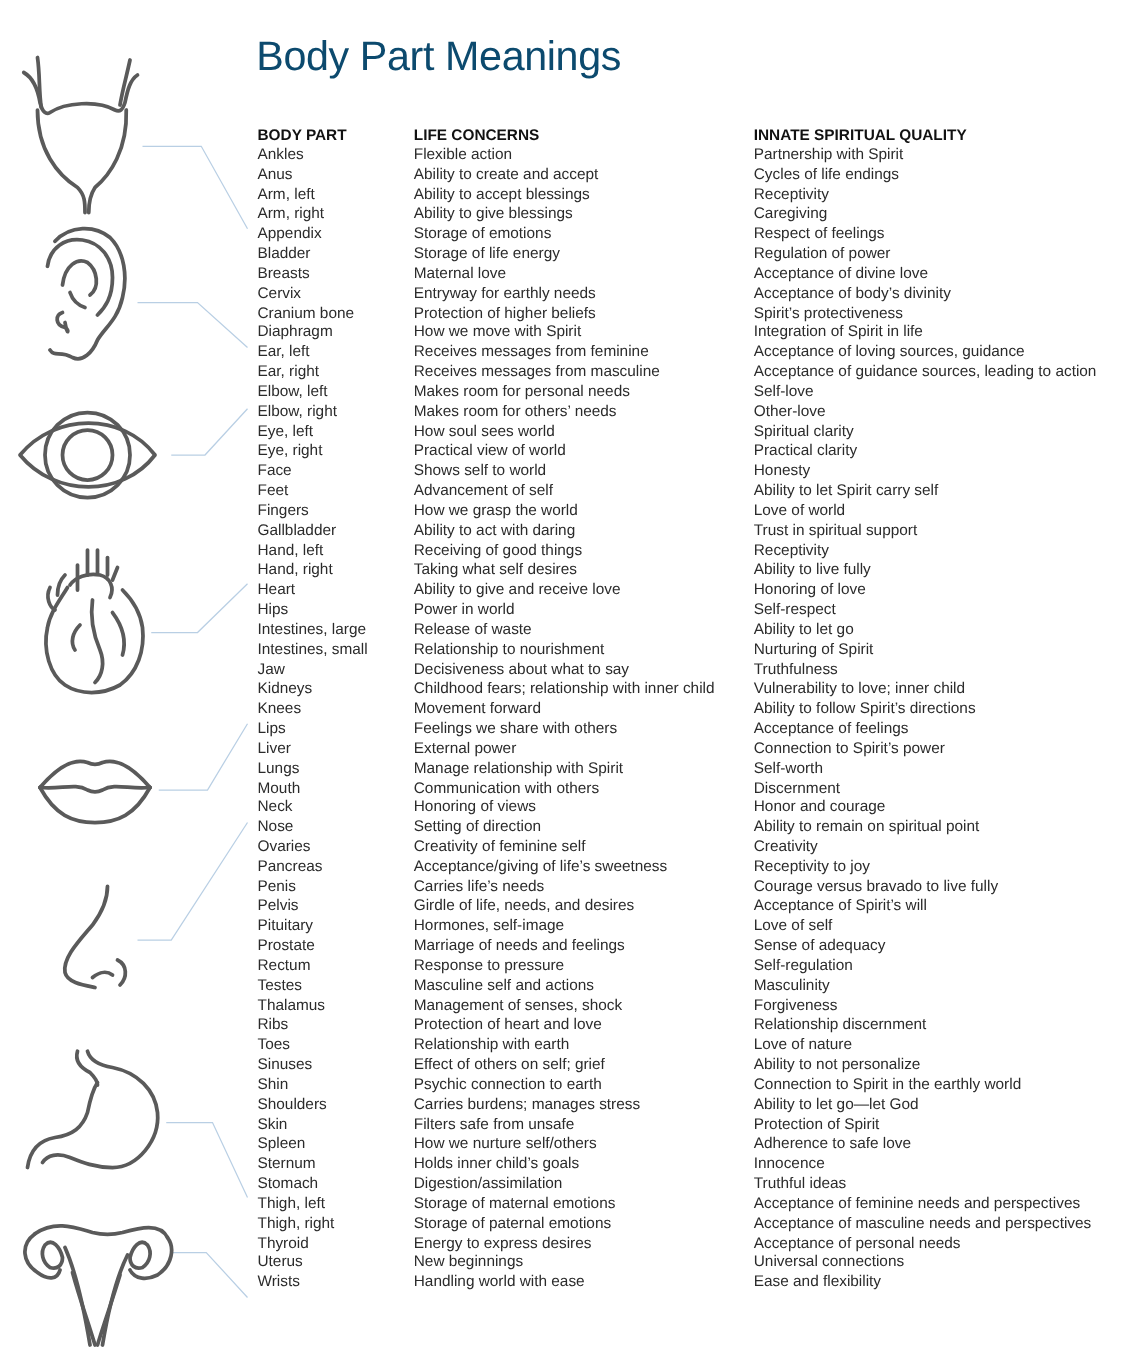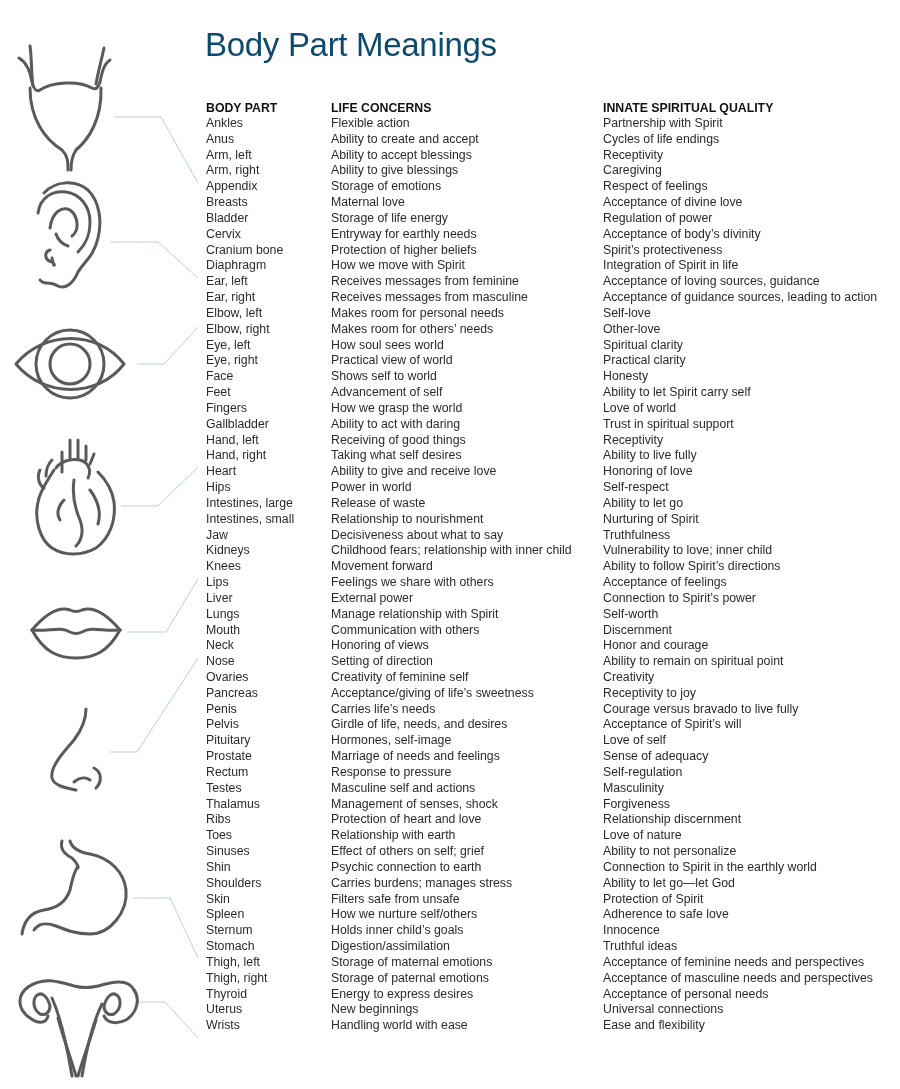--- a/index.html
+++ b/index.html
@@ -129,30 +129,30 @@
         <span class="c1">Arm, right</span>
         <span class="c2">Ability to give blessings</span>
         <span class="c3">Caregiving</span>
       </div>
       <div class="row">
         <span class="c1">Appendix</span>
         <span class="c2">Storage of emotions</span>
         <span class="c3">Respect of feelings</span>
       </div>
       <div class="row">
+        <span class="c1">Bladder</span>
+        <span class="c2">Storage of life energy</span>
+        <span class="c3">Regulation of power</span>
+      </div>
+      <div class="row">
         <span class="c1">Breasts</span>
         <span class="c2">Maternal love</span>
         <span class="c3">Acceptance of divine love</span>
       </div>
       <div class="row">
-        <span class="c1">Bladder</span>
-        <span class="c2">Storage of life energy</span>
-        <span class="c3">Regulation of power</span>
-      </div>
-      <div class="row">
         <span class="c1">Cervix</span>
         <span class="c2">Entryway for earthly needs</span>
         <span class="c3">Acceptance of body’s divinity</span>
       </div>
       <div class="row">
         <span class="c1">Cranium bone</span>
         <span class="c2">Protection of higher beliefs</span>
         <span class="c3">Spirit’s protectiveness</span>
       </div>
       <div class="row">

